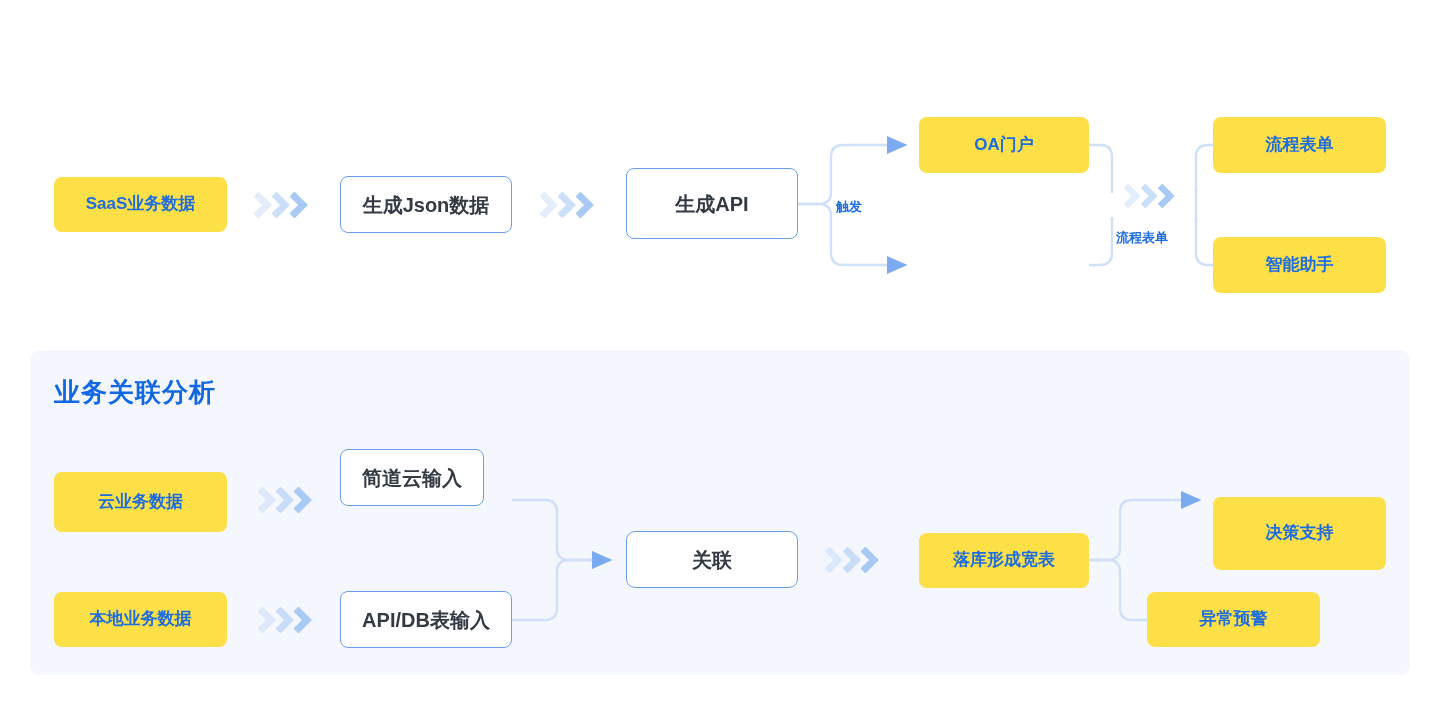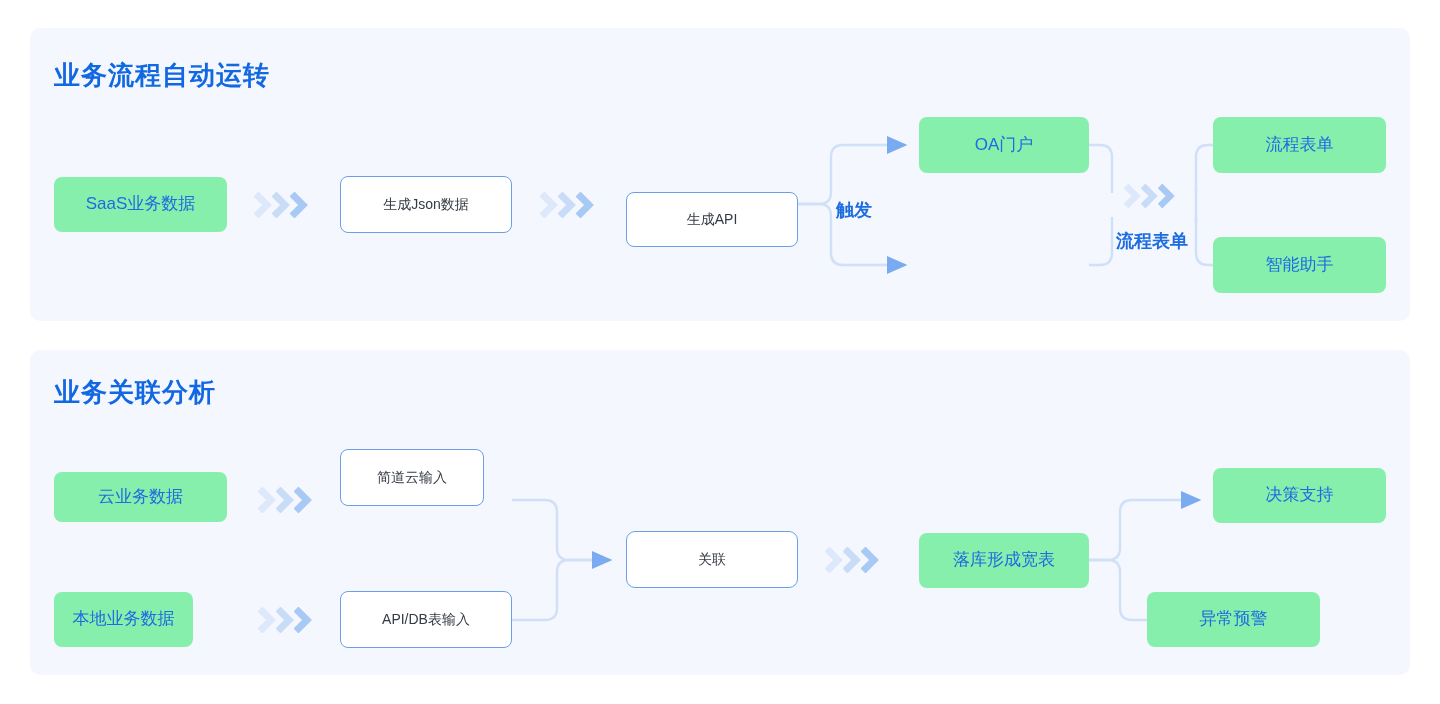--- a/index.html
+++ b/index.html
@@ -37,66 +37,63 @@
     position: absolute;
     display: flex;
     align-items: center;
     justify-content: center;
     text-align: center;
     border-radius: 8px;
     white-space: nowrap;
     line-height: 1.2;
   }
   .node.filled {
-    background: #86efac;
+    background: #fde047;
     color: #1d6ce0;
     font-size: 17px;
-    font-weight: 400;
+    font-weight: 700;
   }
   .node.outline {
     background: #ffffff;
     border: 1.3px solid #6d9eeb;
     color: #333a44;
-    font-size: 14px;
-    font-weight: 400;
+    font-size: 20px;
+    font-weight: 700;
   }
 
   
   .chev-group { position: absolute; display: flex; align-items: center; }
   .chev { display: block; }
   .chev.c1 { opacity: 0.30; }
   .chev.c2 { opacity: 0.58; }
   .chev.c3 { opacity: 1; }
 
   
   .edge-label {
     position: absolute;
-    font-size: 18px;
+    font-size: 13px;
     font-weight: 600;
     color: #1d6ce0;
     white-space: nowrap;
   }
 
   
   .conn {
     position: absolute;
     left: 0; top: 0;
     width: 1440px; height: 704px;
     pointer-events: none;
     overflow: visible;
   }
 </style>
 </head>
 <body>
 
 <div class="page">
 
-  <div class="panel" id="panel-flow">
-    <div class="panel-title">业务流程自动运转</div>
-  </div>
 
   <svg class="conn">
     <defs>
       <marker id="ah" markerWidth="9" markerHeight="9" refX="7.5" refY="4.5" orient="auto">
         <path d="M0,0.7 L8.5,4.5 L0,8.3 Z" fill="#7aaaf0"></path>
       </marker>
     </defs>
 
     <path d="M797,204 L819,204 Q831,204 831,192 L831,157 Q831,145 843,145 L905,145" fill="none" stroke="#cfe0f8" stroke-width="2.4" marker-end="url(#ah)"></path>
     <path d="M797,204 L819,204 Q831,204 831,216 L831,253 Q831,265 843,265 L905,265" fill="none" stroke="#cfe0f8" stroke-width="2.4" marker-end="url(#ah)"></path>
@@ -130,21 +127,21 @@
         <path d="M2,2 L13,13 L2,24" fill="none" stroke="#a9c9f5" stroke-width="7" stroke-linejoin="miter"></path>
       </svg>
     <svg class="chev c2" width="18" height="26" viewBox="0 0 18 26">
         <path d="M2,2 L13,13 L2,24" fill="none" stroke="#a9c9f5" stroke-width="7" stroke-linejoin="miter"></path>
       </svg>
     <svg class="chev c3" width="18" height="26" viewBox="0 0 18 26">
         <path d="M2,2 L13,13 L2,24" fill="none" stroke="#a9c9f5" stroke-width="7" stroke-linejoin="miter"></path>
       </svg>
   </div>
 
-  <div class="node outline" style="left:626px; top:192px; width:172px; height:55px;">生成API</div>
+  <div class="node outline" style="left:626px; top:168px; width:172px; height:71px;">生成API</div>
 
   <div class="edge-label" style="left:836px; top:198px;">触发</div>
 
   <div class="node filled" style="left:919px; top:117px; width:170px; height:56px;">OA门户</div>
 
   <div class="chev-group" style="left:1124px; top:184px;">
     <svg class="chev c1" width="17" height="24" viewBox="0 0 18 26">
         <path d="M2,2 L13,13 L2,24" fill="none" stroke="#a9c9f5" stroke-width="7" stroke-linejoin="miter"></path>
       </svg>
     <svg class="chev c2" width="17" height="24" viewBox="0 0 18 26">
@@ -166,22 +163,22 @@
 
   <svg class="conn">
 
     <path d="M512,500 L545,500 Q557,500 557,512 L557,548 Q557,560 569,560 L610,560" fill="none" stroke="#cfe0f8" stroke-width="2.4"></path>
     <path d="M512,620 L545,620 Q557,620 557,608 L557,572 Q557,560 569,560 L610,560" fill="none" stroke="#cfe0f8" stroke-width="2.4" marker-end="url(#ah)"></path>
 
     <path d="M1089,560 L1108,560 Q1120,560 1120,548 L1120,512 Q1120,500 1132,500 L1199,500" fill="none" stroke="#cfe0f8" stroke-width="2.4" marker-end="url(#ah)"></path>
     <path d="M1089,560 L1108,560 Q1120,560 1120,572 L1120,608 Q1120,620 1132,620 L1199,620" fill="none" stroke="#cfe0f8" stroke-width="2.4" marker-end="url(#ah)"></path>
   </svg>
 
-  <div class="node filled" style="left:54px; top:472px; width:173px; height:50px;">云业务数据</div>
-  <div class="node filled" style="left:54px; top:592px; width:139px; height:55px;">本地业务数据</div>
+  <div class="node filled" style="left:54px; top:472px; width:173px; height:60px;">云业务数据</div>
+  <div class="node filled" style="left:54px; top:592px; width:173px; height:55px;">本地业务数据</div>
 
   <div class="chev-group" style="left:258px; top:487px;">
     <svg class="chev c1" width="18" height="26" viewBox="0 0 18 26">
         <path d="M2,2 L13,13 L2,24" fill="none" stroke="#a9c9f5" stroke-width="7" stroke-linejoin="miter"></path>
       </svg>
     <svg class="chev c2" width="18" height="26" viewBox="0 0 18 26">
         <path d="M2,2 L13,13 L2,24" fill="none" stroke="#a9c9f5" stroke-width="7" stroke-linejoin="miter"></path>
       </svg>
     <svg class="chev c3" width="18" height="26" viewBox="0 0 18 26">
         <path d="M2,2 L13,13 L2,24" fill="none" stroke="#a9c9f5" stroke-width="7" stroke-linejoin="miter"></path>
@@ -211,16 +208,16 @@
     <svg class="chev c2" width="18" height="26" viewBox="0 0 18 26">
         <path d="M2,2 L13,13 L2,24" fill="none" stroke="#a9c9f5" stroke-width="7" stroke-linejoin="miter"></path>
       </svg>
     <svg class="chev c3" width="18" height="26" viewBox="0 0 18 26">
         <path d="M2,2 L13,13 L2,24" fill="none" stroke="#a9c9f5" stroke-width="7" stroke-linejoin="miter"></path>
       </svg>
   </div>
 
   <div class="node filled" style="left:919px; top:533px; width:170px; height:55px;">落库形成宽表</div>
 
-  <div class="node filled" style="left:1213px; top:468px; width:173px; height:55px;">决策支持</div>
+  <div class="node filled" style="left:1213px; top:497px; width:173px; height:73px;">决策支持</div>
   <div class="node filled" style="left:1147px; top:592px; width:173px; height:55px;">异常预警</div>
 
 </div>
 
 </body></html>

